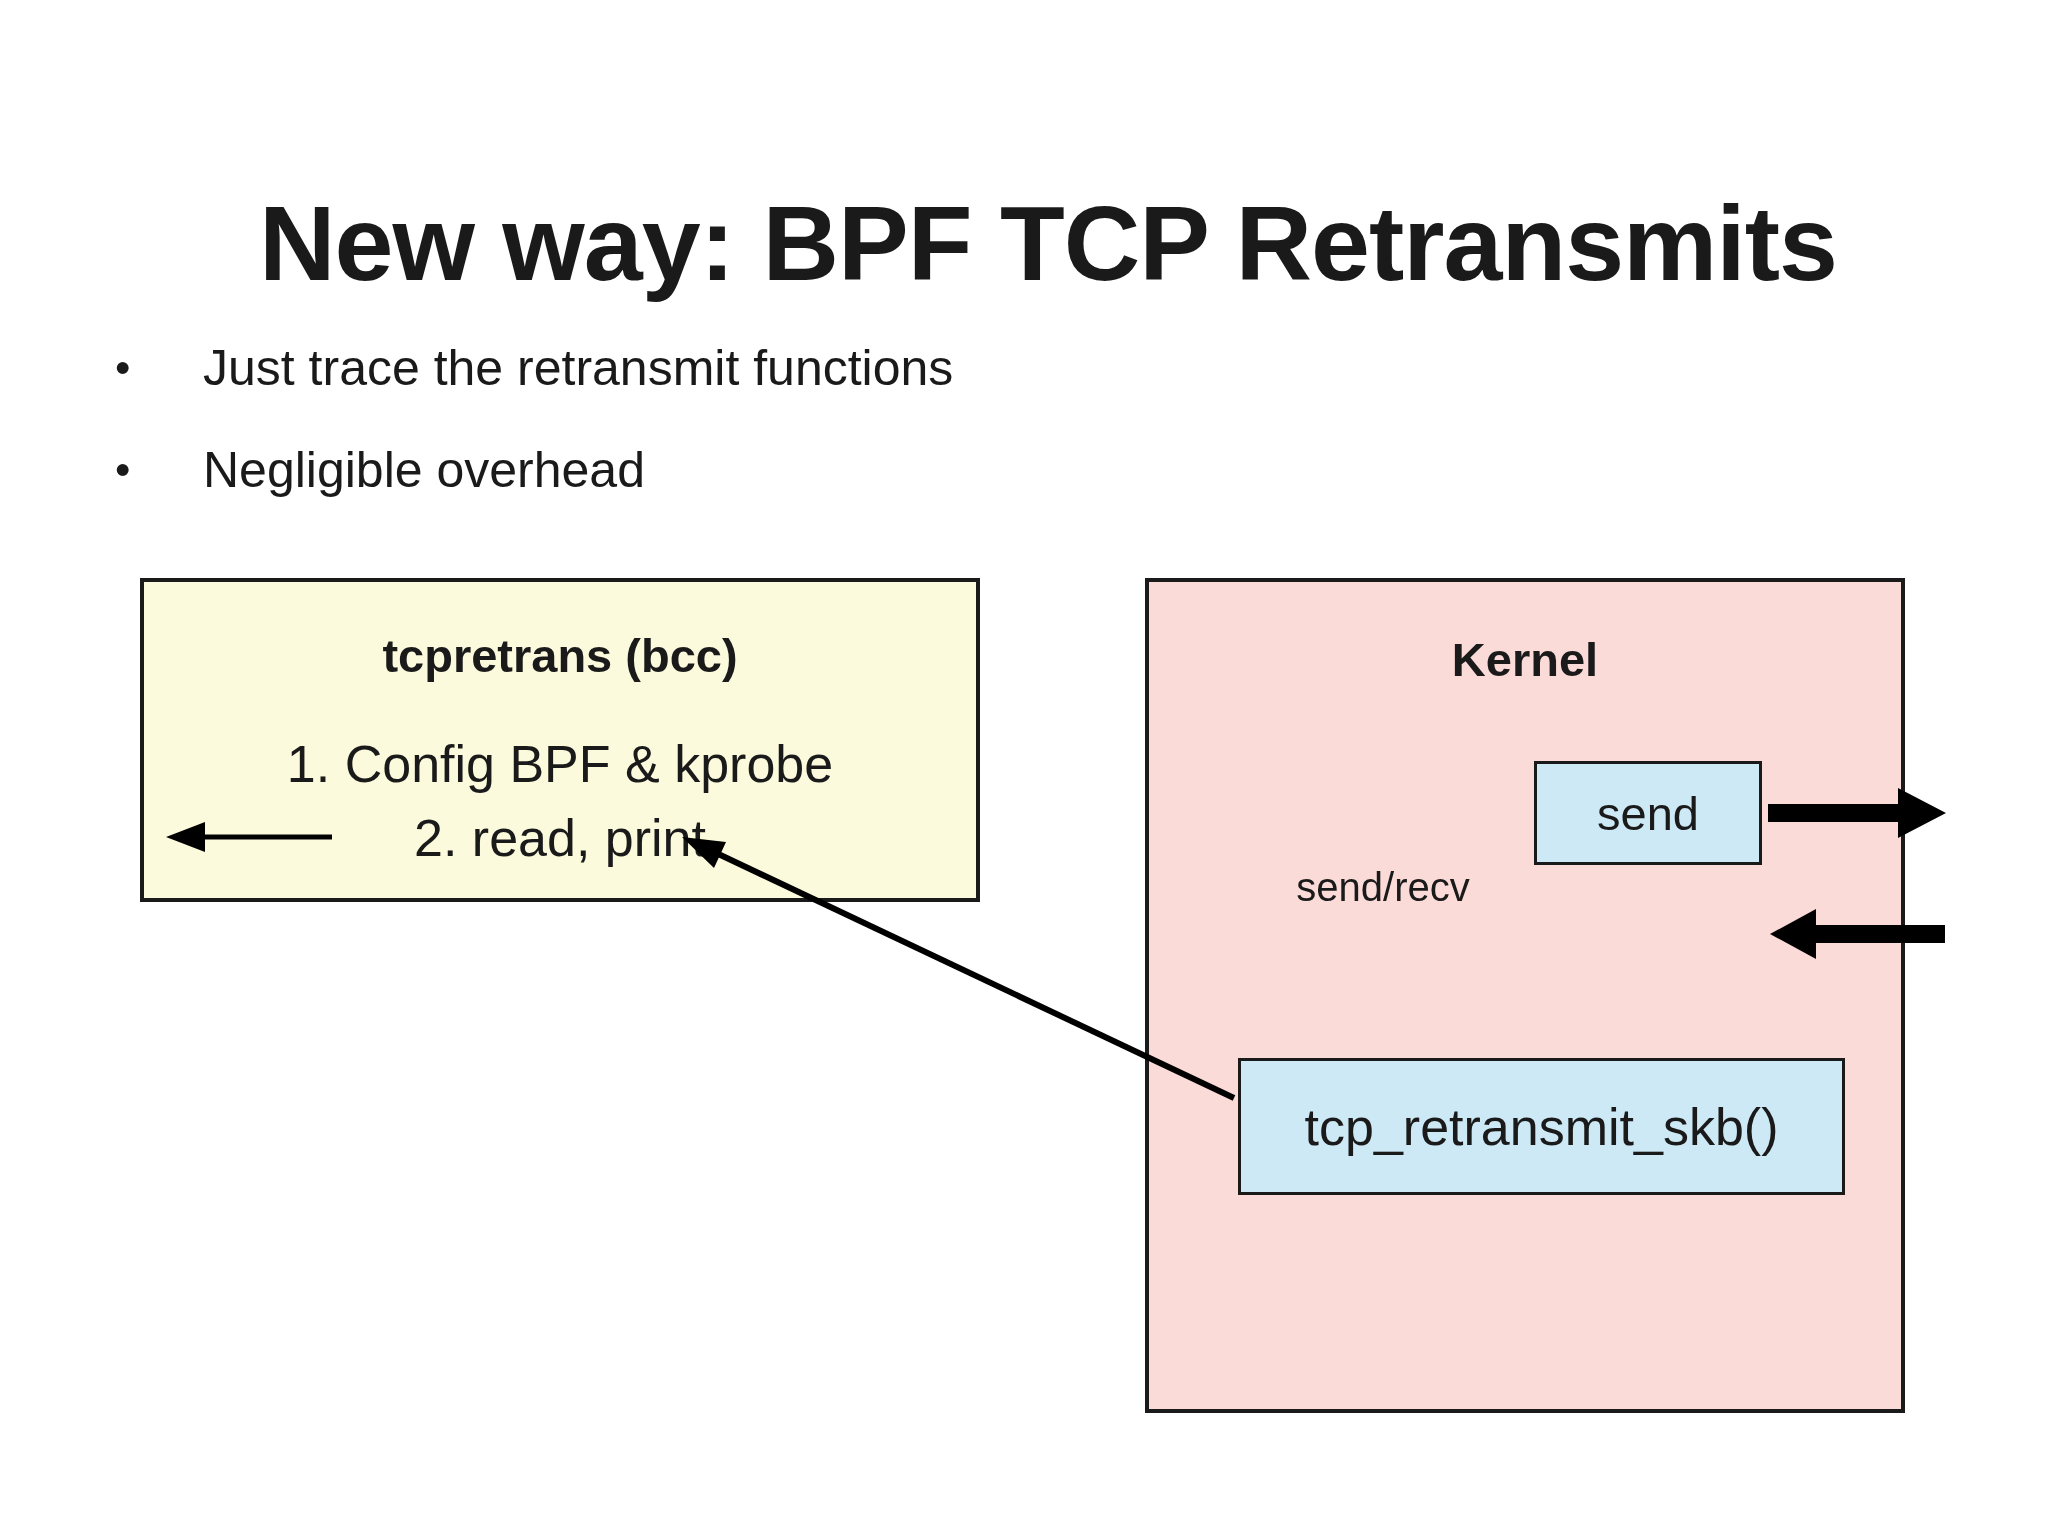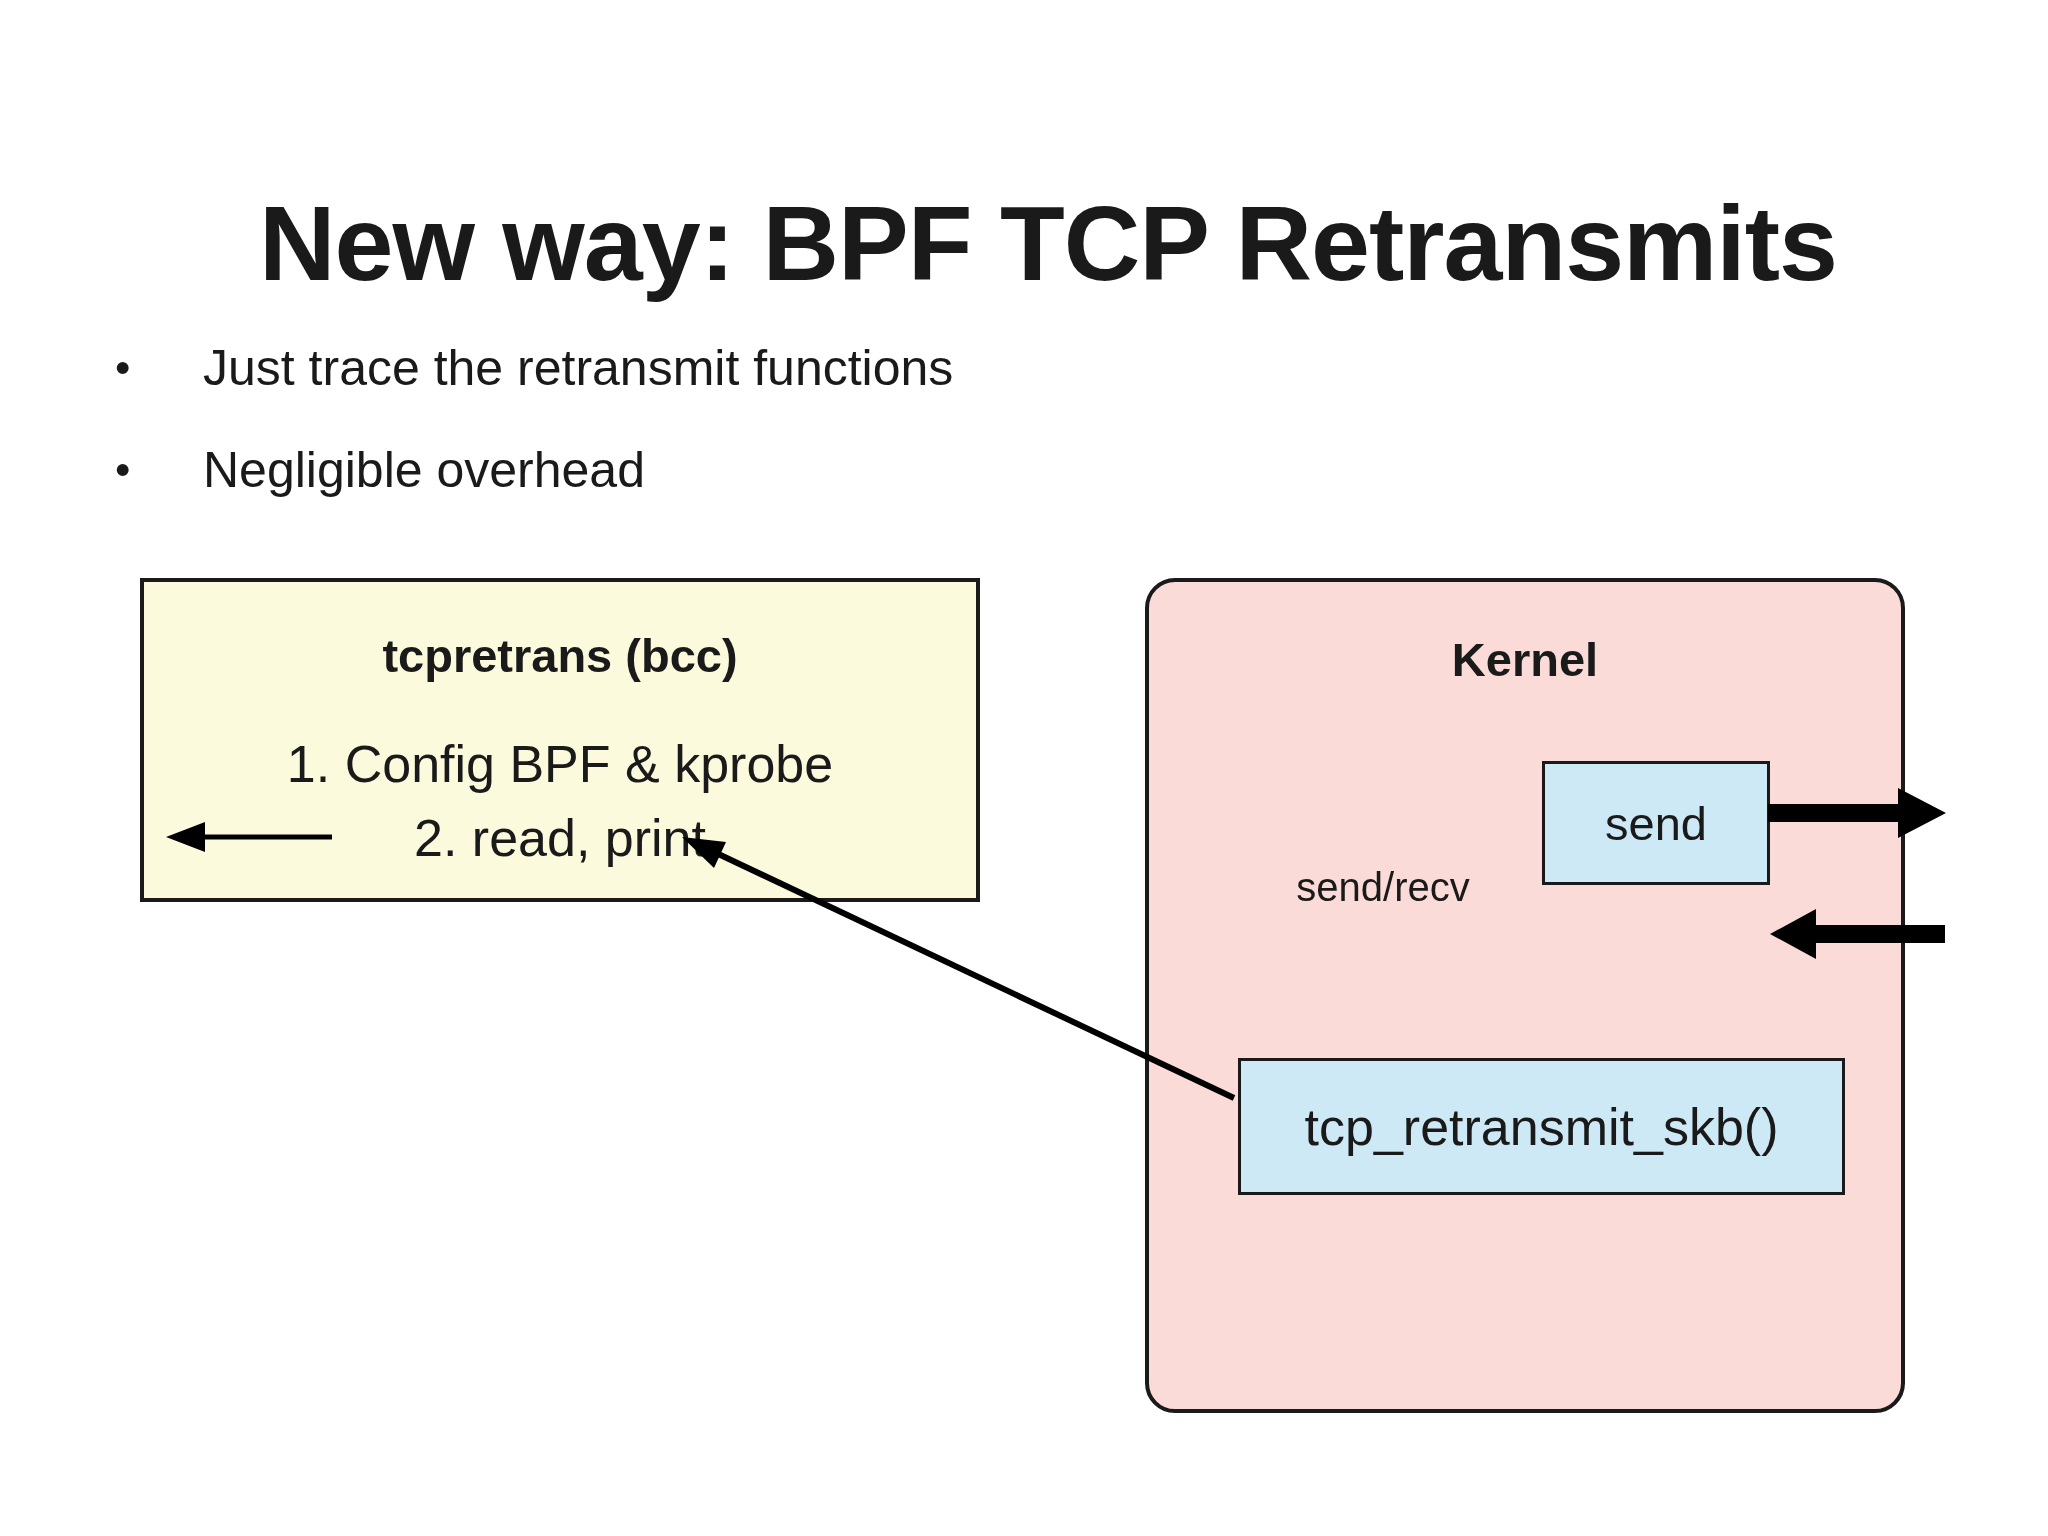--- a/index.html
+++ b/index.html
@@ -51,21 +51,20 @@
   }
   .tool-box {
     left: 140px; top: 578px;
     width: 840px; height: 324px;
     background: var(--box_yellow);
   }
   .kernel-box {
     left: 1145px; top: 578px;
     width: 760px; height: 835px;
     background: var(--box_pink);
-    border-radius: 30px;
   }
   .box-heading {
     left: 0; width: 100%;
     text-align: center;
     font-weight: bold;
     font-size: 47px;
     white-space: nowrap;
   }
   .tool-box .box-heading { top: 46px; }
   .kernel-box .box-heading { top: 50px; }
@@ -89,21 +88,21 @@
   }
 
   .blue-box {
     background: var(--box_blue);
     border: 3px solid var(--border);
     box-sizing: border-box;
     display: flex; align-items: center; justify-content: center;
     font-size: 47px;
     white-space: nowrap;
   }
-  .send-box    { left: 393px; top: 179px; width: 228px; height: 124px; }
+  .send-box    { left: 385px; top: 179px; width: 228px; height: 104px; }
   .receive-box { left: 395px; top: 305px; width: 228px; height: 102px; }
   .retransmit-box {
     left: 89px; top: 476px; width: 607px; height: 137px;
     font-size: 52px;
   }
 
   .arrows-layer {
     left: 0; top: 0;
     width: 2048px; height: 1536px;
     pointer-events: none;

